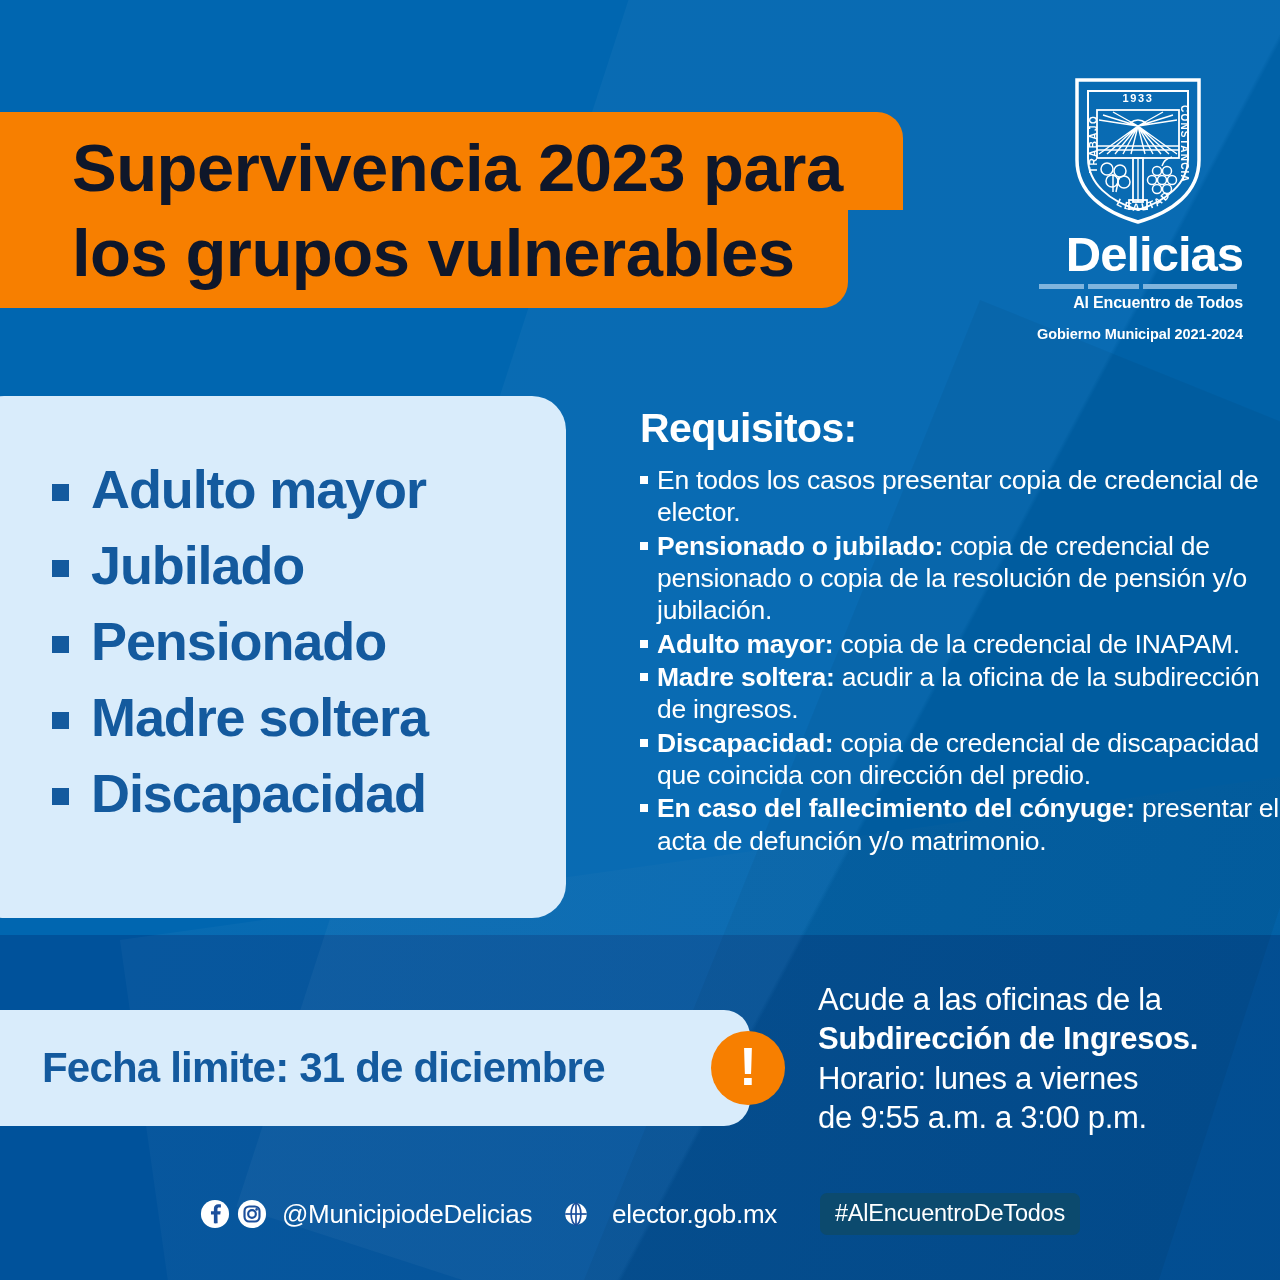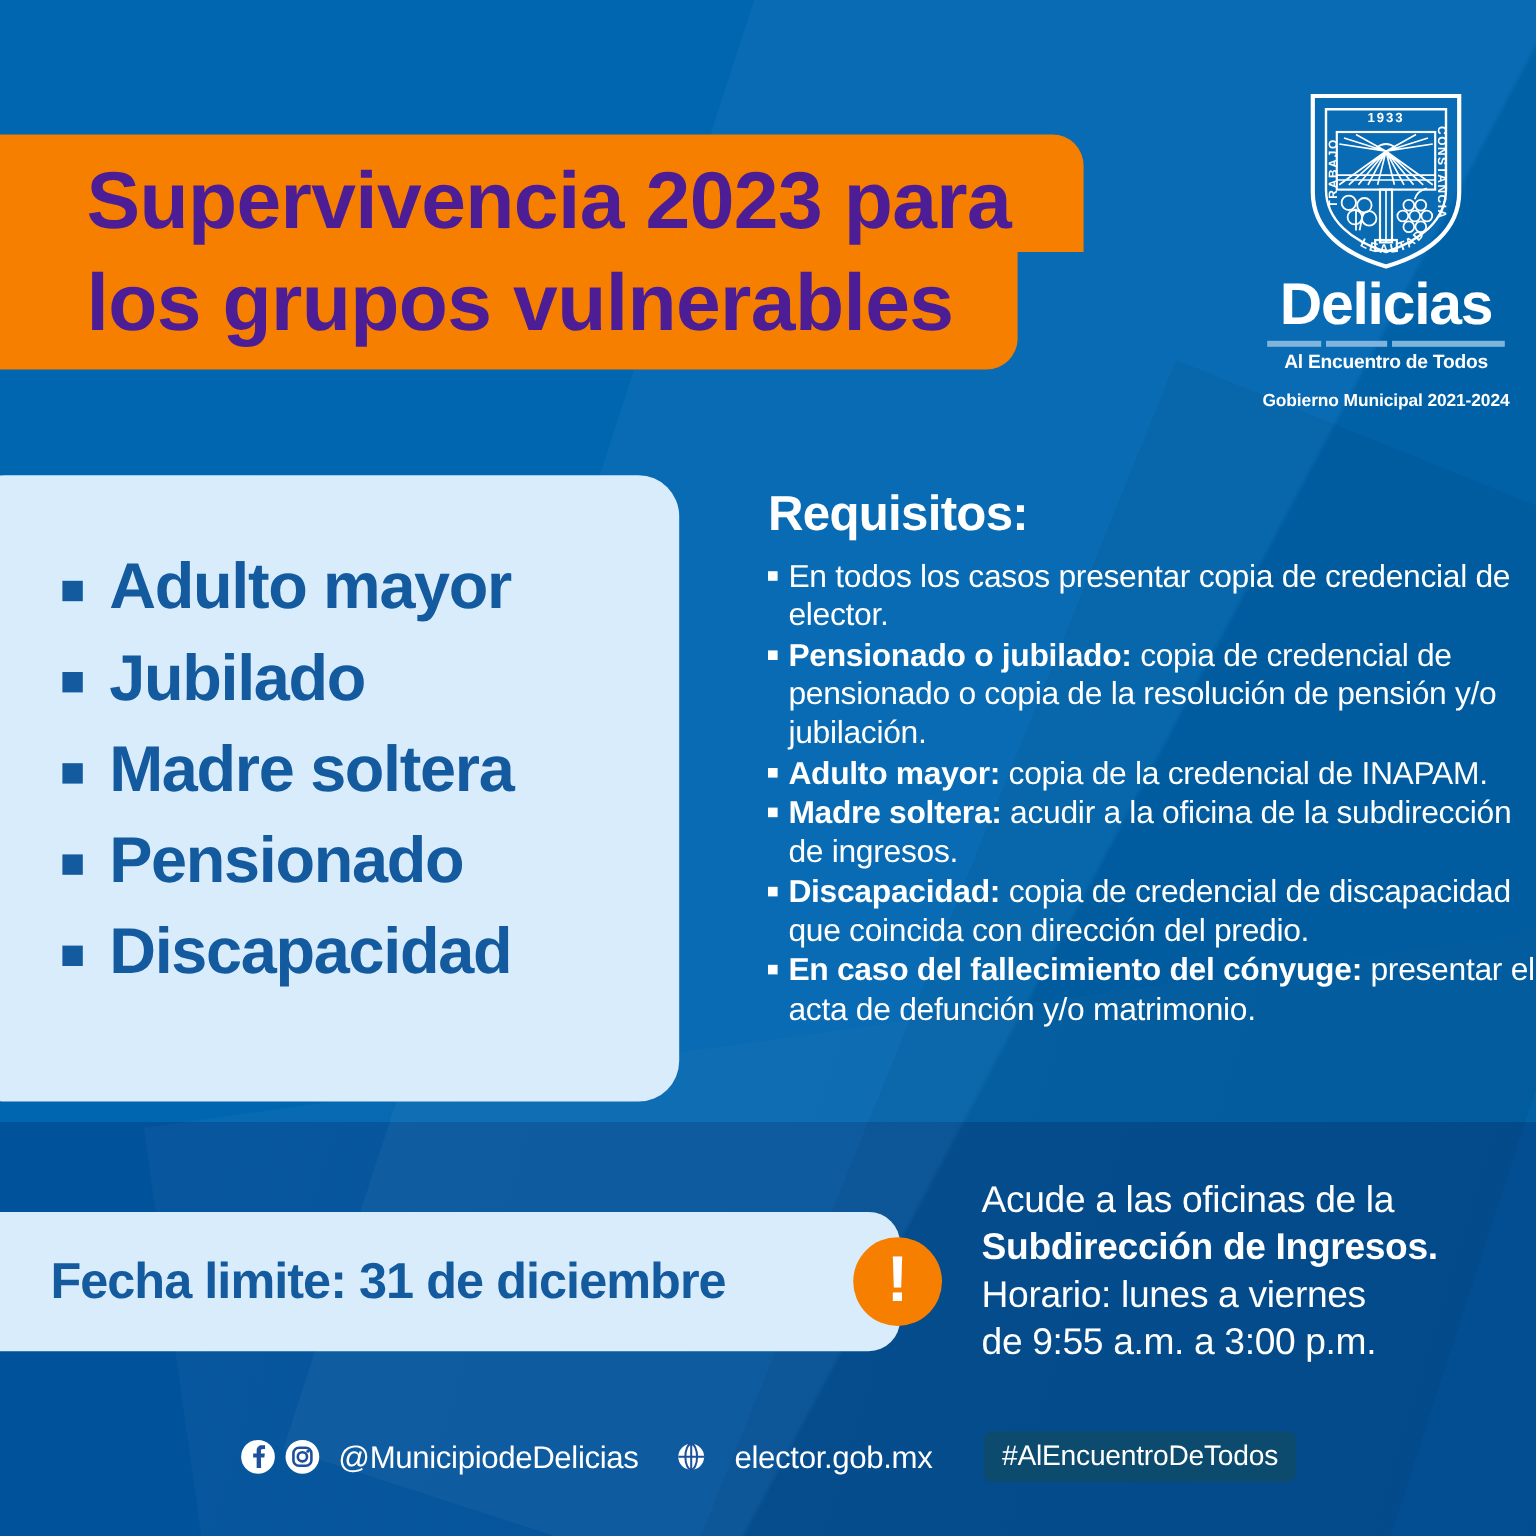--- a/index.html
+++ b/index.html
@@ -54,21 +54,21 @@
   }
 
   
   .title-wrap {
     position: absolute;
     left: 0; top: 112px;
     width: 1040px;
   }
   .title-line {
     background: #f77f00;
-    color: #4c1d95;
+    color: #0f172a;
     font-weight: bold;
     font-size: 67px;
     line-height: 1.0;
     letter-spacing: -0.5px;
     padding: 22px 0 22px 72px;
     display: block;
     width: fit-content;
     position: relative;
     text-align: center;
   }
@@ -80,23 +80,23 @@
   .title-line-2 {
     border-bottom-right-radius: 26px;
     padding-top: 9px;
     padding-right: 54px;
     margin-top: 0;
   }
 
   
   .logo-block {
     position: absolute;
-    right: 20px; top: 74px;
+    right: 37px; top: 74px;
     width: 210px;
-    text-align: center;
+    text-align: right;
     color: #ffffff;
   }
   .shield { display: block; margin: 0 auto; }
   .logo-name {
     font-size: 49px;
     font-weight: bold;
     letter-spacing: -1px;
     line-height: 1.02;
     margin-top: 4px;
   }
@@ -329,25 +329,25 @@
       <li>
           <span class="sq-bullet-lg"></span>
           <span>Adulto mayor</span>
         </li>
       <li>
           <span class="sq-bullet-lg"></span>
           <span>Jubilado</span>
         </li>
       <li>
           <span class="sq-bullet-lg"></span>
+          <span>Pensionado</span>
+        </li>
+      <li>
+          <span class="sq-bullet-lg"></span>
           <span>Madre soltera</span>
-        </li>
-      <li>
-          <span class="sq-bullet-lg"></span>
-          <span>Pensionado</span>
         </li>
       <li>
           <span class="sq-bullet-lg"></span>
           <span>Discapacidad</span>
         </li>
     </ul>
   </div>
 
   <div class="req">
     <div class="req-title">Requisitos:</div>

